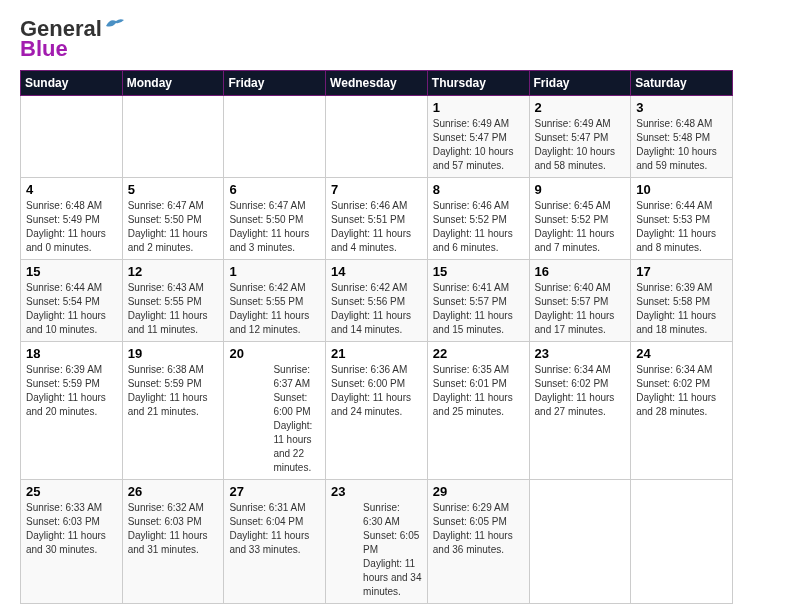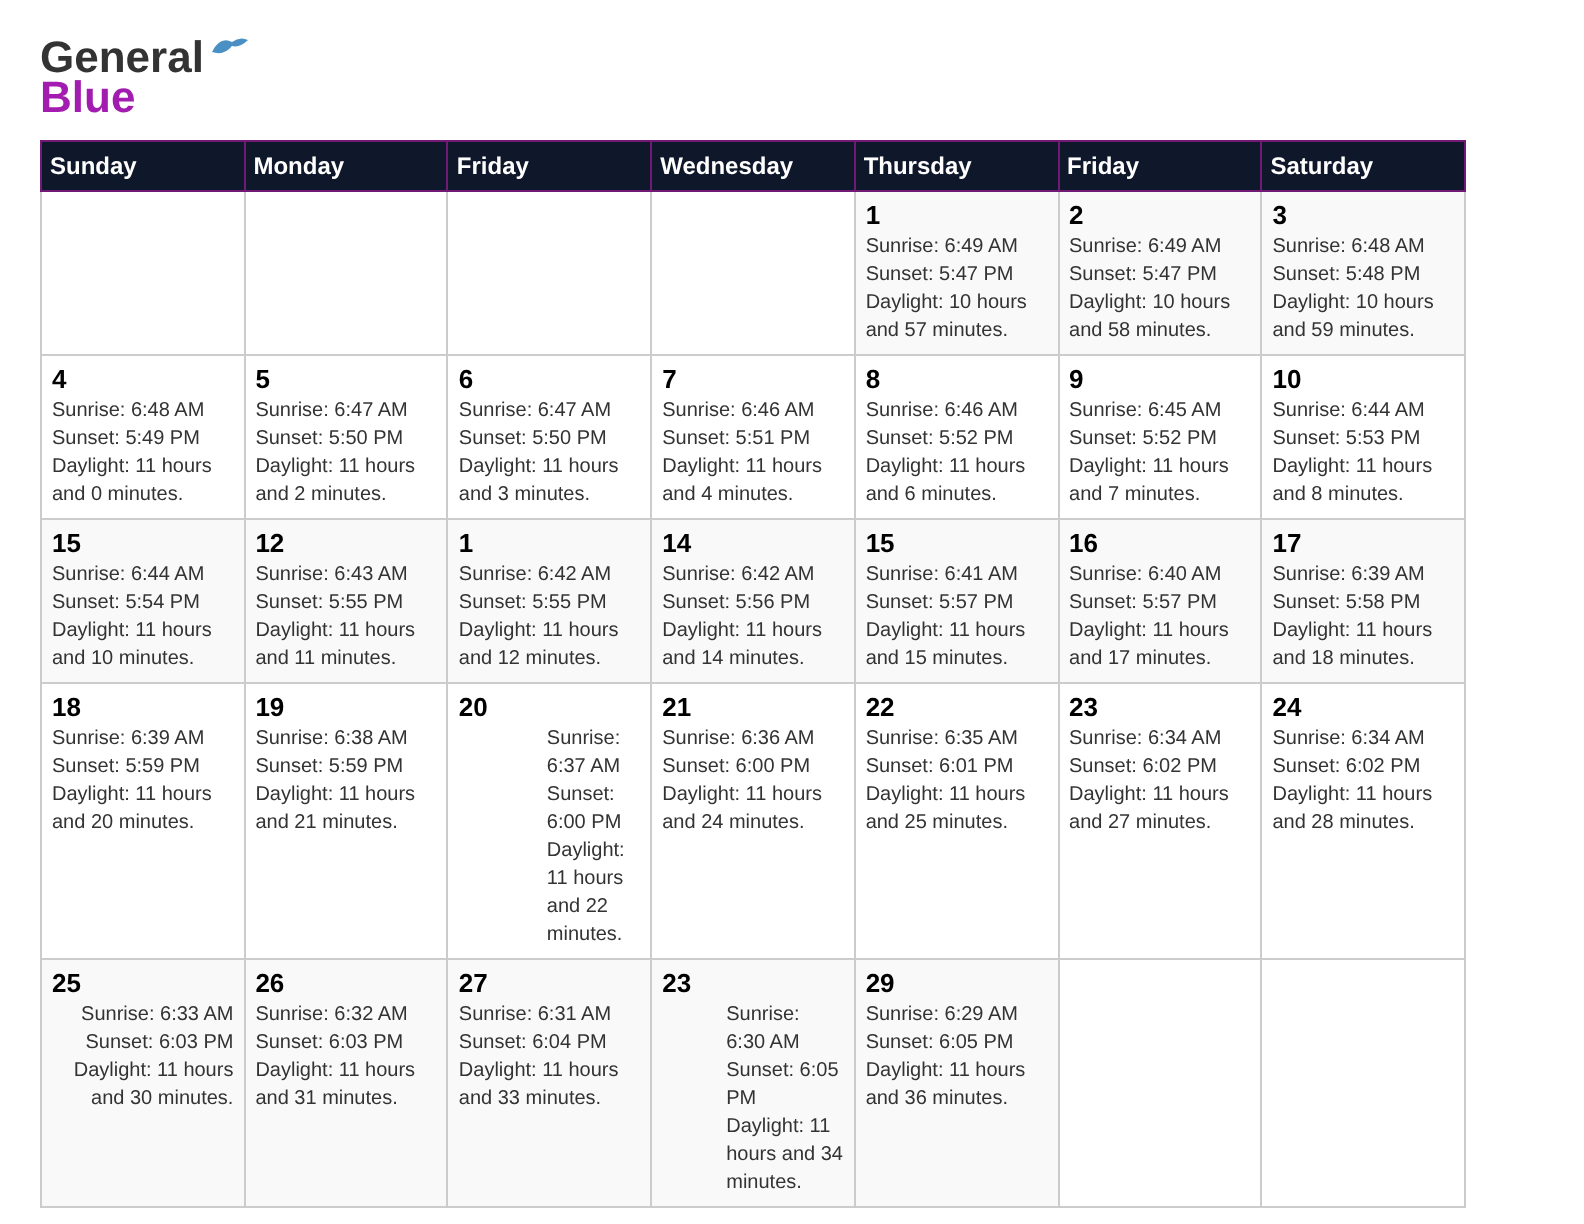--- a/index.html
+++ b/index.html
@@ -260,21 +260,21 @@
           <td>
             <span class="day-num">24</span>
             <div class="day-info" style="white-space: pre-line;">Sunrise: 6:34 AM
 Sunset: 6:02 PM
 Daylight: 11 hours and 28 minutes.</div>
           </td>
         </tr>
         <tr>
           <td>
             <span class="day-num">25</span>
-            <div class="day-info" style="white-space: pre-line; text-align: right;">Sunrise: 6:33 AM
+            <div class="day-info" style="white-space: pre-line;">Sunrise: 6:33 AM
 Sunset: 6:03 PM
 Daylight: 11 hours and 30 minutes.</div>
           </td>
           <td>
             <span class="day-num">26</span>
             <div class="day-info" style="white-space: pre-line;">Sunrise: 6:32 AM
 Sunset: 6:03 PM
 Daylight: 11 hours and 31 minutes.</div>
           </td>
           <td>

